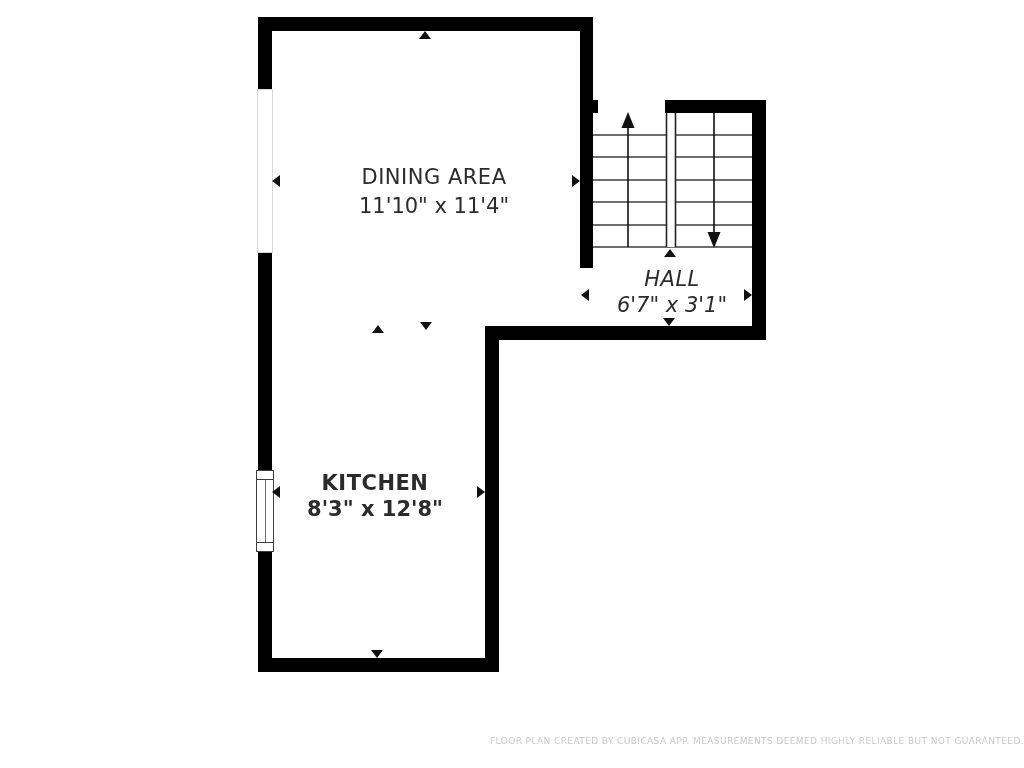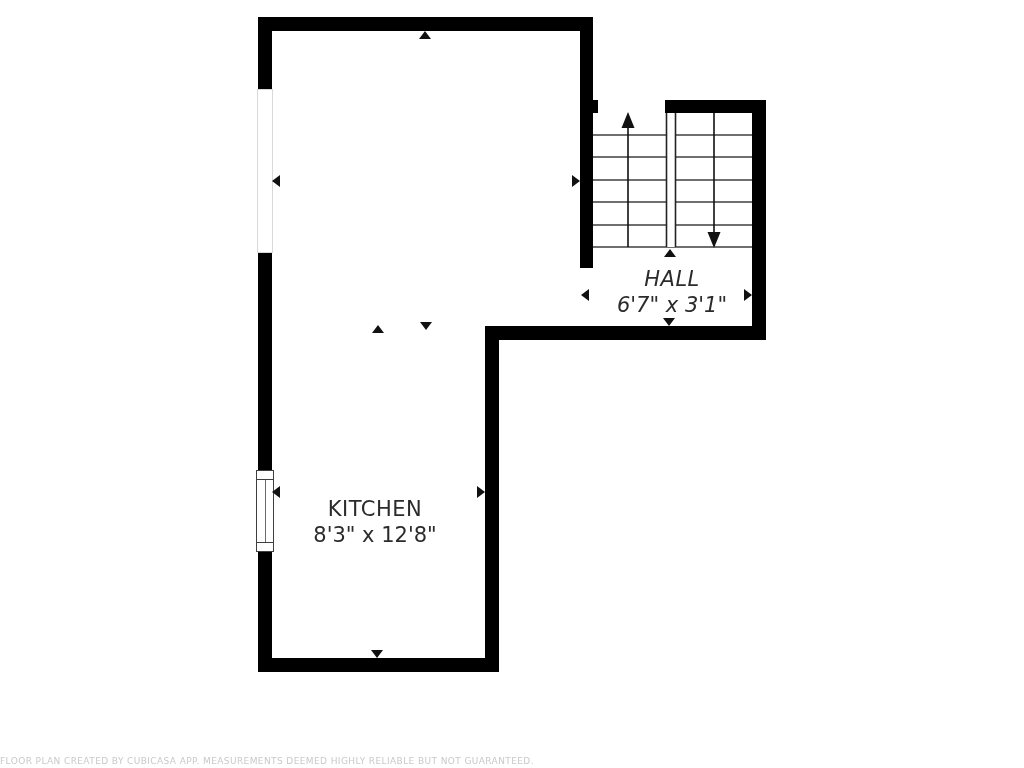--- a/index.html
+++ b/index.html
@@ -14,21 +14,21 @@
   .window.framed .glass{position:absolute;width:1px;background:#6b6b6b;}
   .room-label{position:absolute;text-align:center;color:#2b2b2b;}
   .room-name{font-size:21px;letter-spacing:0.5px;}
   .room-dims{font-size:21px;}
   .marker{position:absolute;width:0;height:0;}
   .m-up{border-left:6px solid transparent;border-right:6px solid transparent;border-bottom:8px solid #111;}
   .m-down{border-left:6px solid transparent;border-right:6px solid transparent;border-top:8px solid #111;}
   .m-left{border-top:6px solid transparent;border-bottom:6px solid transparent;border-right:8px solid #111;}
   .m-right{border-top:6px solid transparent;border-bottom:6px solid transparent;border-left:8px solid #111;}
   .stairs-svg{position:absolute;left:580px;top:100px;}
-  .footer{position:absolute;left:0;top:756px;width:1024px;text-align:left;
+  .footer{position:absolute;left:0;top:736px;width:1024px;text-align:right;
           font-size:9px;letter-spacing:0.4px;color:#c9c9c9;}
 </style>
 </head>
 <body>
 
 <div class="canvas">
 
   <div class="wall" style="left:258px;top:17px;width:335px;height:14px;"></div>
   <div class="wall" style="left:258px;top:17px;width:14px;height:72px;"></div>
   <div class="wall" style="left:258px;top:253px;width:14px;height:217px;"></div>
@@ -82,26 +82,30 @@
   <div class="marker m-up" style="left:372px;top:325px;"></div>
   <div class="marker m-left" style="left:272px;top:486px;"></div>
   <div class="marker m-right" style="left:477px;top:486px;"></div>
   <div class="marker m-down" style="left:371px;top:650px;"></div>
 
   <div class="marker m-up" style="left:664px;top:249px;"></div>
   <div class="marker m-left" style="left:581px;top:289px;"></div>
   <div class="marker m-right" style="left:744px;top:289px;"></div>
   <div class="marker m-down" style="left:663px;top:318px;"></div>
 
+  <div class="room-label" style="left:304px;top:165px;width:260px;">
+    <div class="room-name">DINING AREA</div>
+    <div class="room-dims" style="margin-top:5px;">11'10" x 11'4"</div>
+  </div>
 
   <div class="room-label" style="left:572px;top:267px;width:200px;font-style:italic;">
     <div class="room-name">HALL</div>
     <div class="room-dims" style="margin-top:2px;">6'7" x 3'1"</div>
   </div>
 
-  <div class="room-label" style="left:255px;top:497px;width:240px;">
+  <div class="room-label" style="left:255px;top:471px;width:240px;font-weight:bold;">
     <div class="room-name">KITCHEN</div>
     <div class="room-dims" style="margin-top:2px;">8'3" x 12'8"</div>
   </div>
 
   <div class="footer">FLOOR PLAN CREATED BY CUBICASA APP. MEASUREMENTS DEEMED HIGHLY RELIABLE BUT NOT GUARANTEED.</div>
 
 </div>
 
 </body></html>

